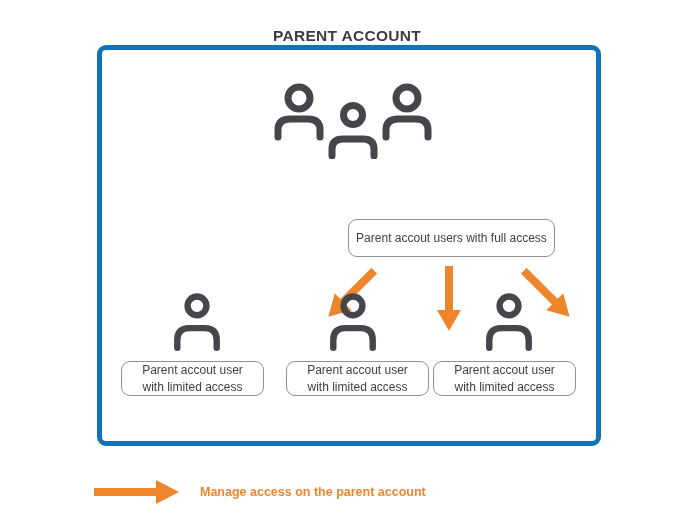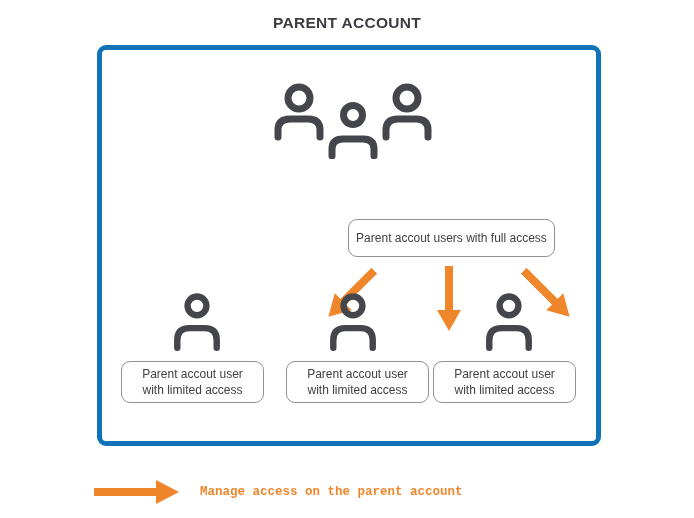--- a/index.html
+++ b/index.html
@@ -8,21 +8,21 @@
     width: 694px;
     height: 518px;
     background: #ffffff;
     font-family: "Liberation Sans", sans-serif;
     overflow: hidden;
   }
   .page-title {
     position: absolute;
     left: 0; right: 0;
     top: 14px;
-    margin: 0;
+    margin: 13px;
     text-align: center;
     font-size: 15.5px;
     font-weight: 700;
     letter-spacing: 0.3px;
     color: #3b3c42;
   }
   .parent-box {
     position: absolute;
     left: 97px;
     top: 45px;
@@ -47,39 +47,38 @@
     align-items: center;
     justify-content: center;
     text-align: center;
   }
   .pill-full {
     left: 246px;
     top: 169px;
     width: 207px;
     height: 38px;
   }
-  .pill-limited { top: 361px; width: 143px; height: 42px; }
+  .pill-limited { top: 361px; width: 143px; height: 35px; }
   .pill-limited.p1 { left: 121px; }
   .pill-limited.p2 { left: 286px; }
   .pill-limited.p3 { left: 433px; }
   .arrow-wrap {
     position: absolute;
     width: 26px;
     height: 66px;
   }
   .arrow-left  { left: 236px; top: 211px; transform: rotate(45deg); }
   .arrow-mid   { left: 334px; top: 216px; }
   .arrow-right { left: 432px; top: 211px; transform: rotate(-45deg); }
   .legend {
     position: absolute;
     left: 0;
     top: 476px;
     width: 694px;
     height: 34px;
-    font-family: Liberation Mono, monospace;
   }
   .legend-arrow { position: absolute; left: 94px; top: 3px; }
   .legend-text {
     position: absolute;
     left: 200px;
     top: 9px;
     font-size: 12.5px;
     font-weight: 700;
     color: #f0862b;
   }

